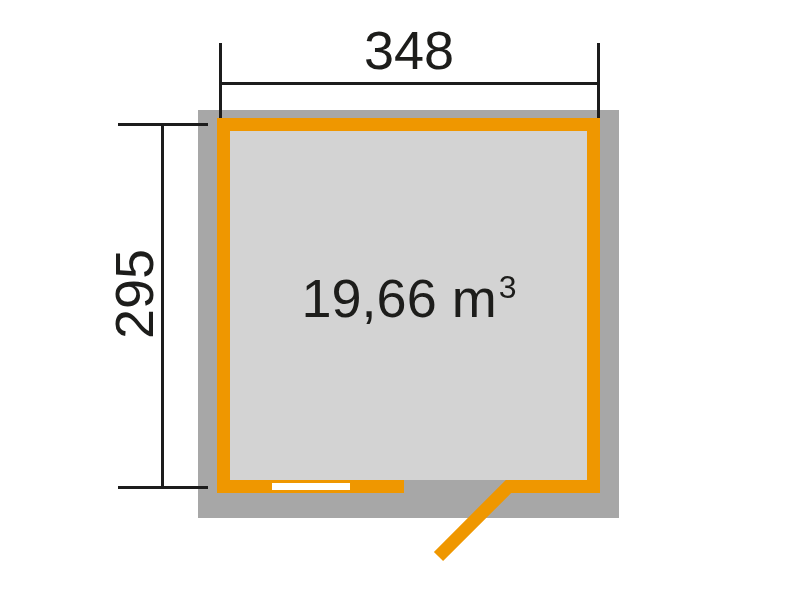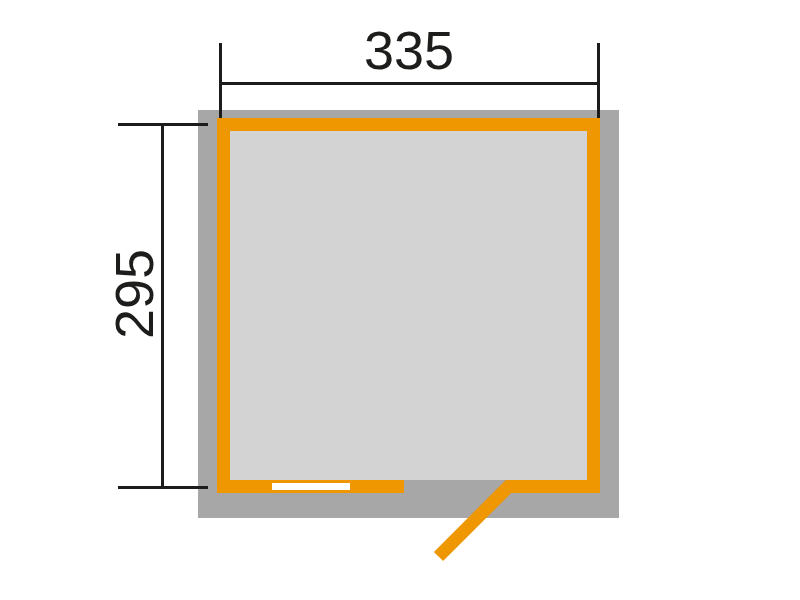--- a/index.html
+++ b/index.html
@@ -85,18 +85,21 @@
 
     <line x1="220" y1="83" x2="598" y2="83" stroke-width="3" shape-rendering="crispEdges" stroke="#1c1c1c"></line>
     <line x1="220" y1="43" x2="220" y2="118" stroke-width="3" shape-rendering="crispEdges" stroke="#1c1c1c"></line>
     <line x1="598" y1="43" x2="598" y2="118" stroke-width="3" shape-rendering="crispEdges" stroke="#1c1c1c"></line>
 
     <line x1="162" y1="124" x2="162" y2="487" stroke-width="3" shape-rendering="crispEdges" stroke="#1c1c1c"></line>
     <line x1="118" y1="124" x2="208" y2="124" stroke-width="3" shape-rendering="crispEdges" stroke="#1c1c1c"></line>
     <line x1="118" y1="487" x2="208" y2="487" stroke-width="3" shape-rendering="crispEdges" stroke="#1c1c1c"></line>
   </svg>
 
-  <div class="dim-label dim-top">335</div>
+  <div class="dim-label dim-top">348</div>
 
   <div class="dim-label dim-left">295</div>
 
+  <div class="volume">
+    <span>19,66 m</span><span class="sup">3</span>
+  </div>
 
 </div>
 
 </body></html>

